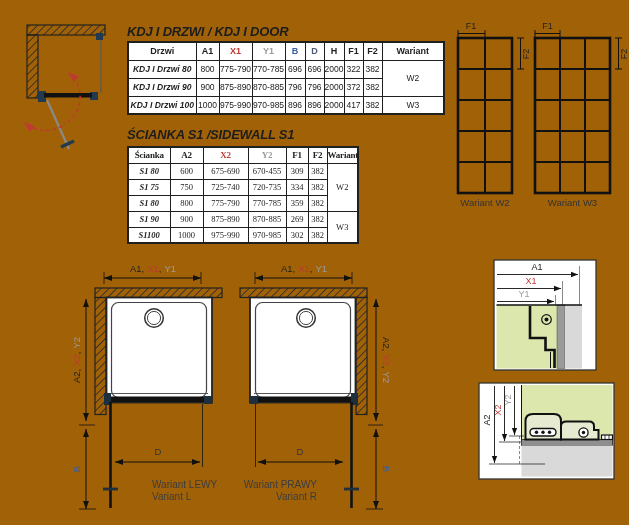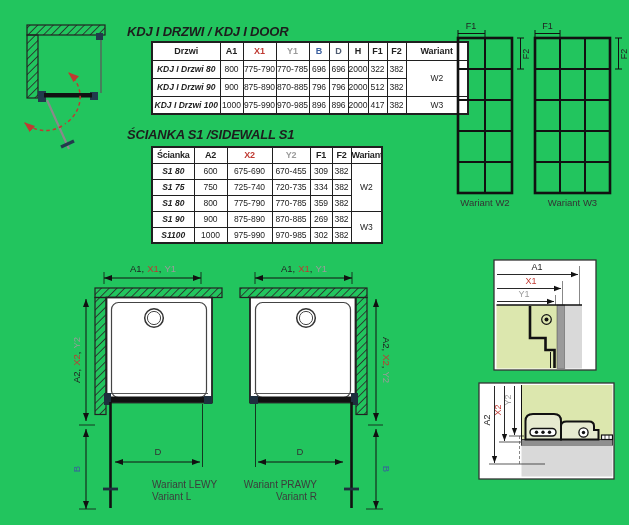--- a/index.html
+++ b/index.html
@@ -1,20 +1,20 @@
 <!DOCTYPE html>
 <html><head>
 <meta charset="utf-8">
 <style>
   html,body{margin:0;padding:0;background:#fff;}
-  .canvas{position:relative;width:629px;height:525px;background:#22c55e;overflow:hidden;
+  .canvas{position:relative;width:629px;height:525px;background:#a16207;overflow:hidden;
           font-family:"Liberation Sans",sans-serif;color:#222;}
   .abs{position:absolute;}
   .title{font-weight:700;font-style:italic;font-size:13px;color:#1d1d1d;white-space:nowrap;letter-spacing:-0.2px;}
-  table.tbl{border-collapse:collapse;table-layout:fixed;position:absolute;background:#fff;margin-left:24px;}
+  table.tbl{border-collapse:collapse;table-layout:fixed;position:absolute;background:#fff;}
   table.tbl th,table.tbl td{border:1px solid #1f1f1f;text-align:center;vertical-align:middle;
       padding:0;font-size:8.5px;line-height:1;overflow:hidden;white-space:nowrap;}
   table.tbl{border:2px solid #1f1f1f;}
   table.tbl th{font-weight:700;font-size:9px;}
   td.nm{font-weight:700;font-style:italic;font-size:8px;}
   .red{color:#bf3a32;} .gry{color:#9b9b9b;} .blu{color:#3a5f9e;} .dkb{color:#4d5a70;}
   .t1 tr{height:18px;} .t2 tr{height:16px;}
   .t2 th{font-size:8px;letter-spacing:-0.2px;}
   svg text{font-family:"Liberation Sans",sans-serif;}
 </style>
@@ -67,39 +67,39 @@
         <td rowspan="2">W2</td>
       </tr>
       <tr>
         <td class="nm">KDJ I Drzwi 90</td>
         <td>900</td>
         <td>875-890</td>
         <td>870-885</td>
         <td>796</td>
         <td>796</td>
         <td>2000</td>
-        <td>512</td>
+        <td>372</td>
         <td>382</td>
       </tr>
       <tr>
         <td class="nm">KDJ I Drzwi 100</td>
         <td>1000</td>
         <td>975-990</td>
         <td>970-985</td>
         <td>896</td>
         <td>896</td>
         <td>2000</td>
         <td>417</td>
         <td>382</td>
         <td>W3</td>
       </tr>
     </tbody>
   </table>
 
-  <table class="tbl t2" style="left:127px;top:146px;width:230px;">
+  <table class="tbl t2" style="left:127px;top:146px;width:230px;font-family:Liberation Serif, serif;">
     <colgroup>
         <col style="width:42px">
         <col style="width:33px">
         <col style="width:45px">
         <col style="width:38px">
         <col style="width:22px">
         <col style="width:19px">
         <col style="width:31px">
       </colgroup>
     <thead>

